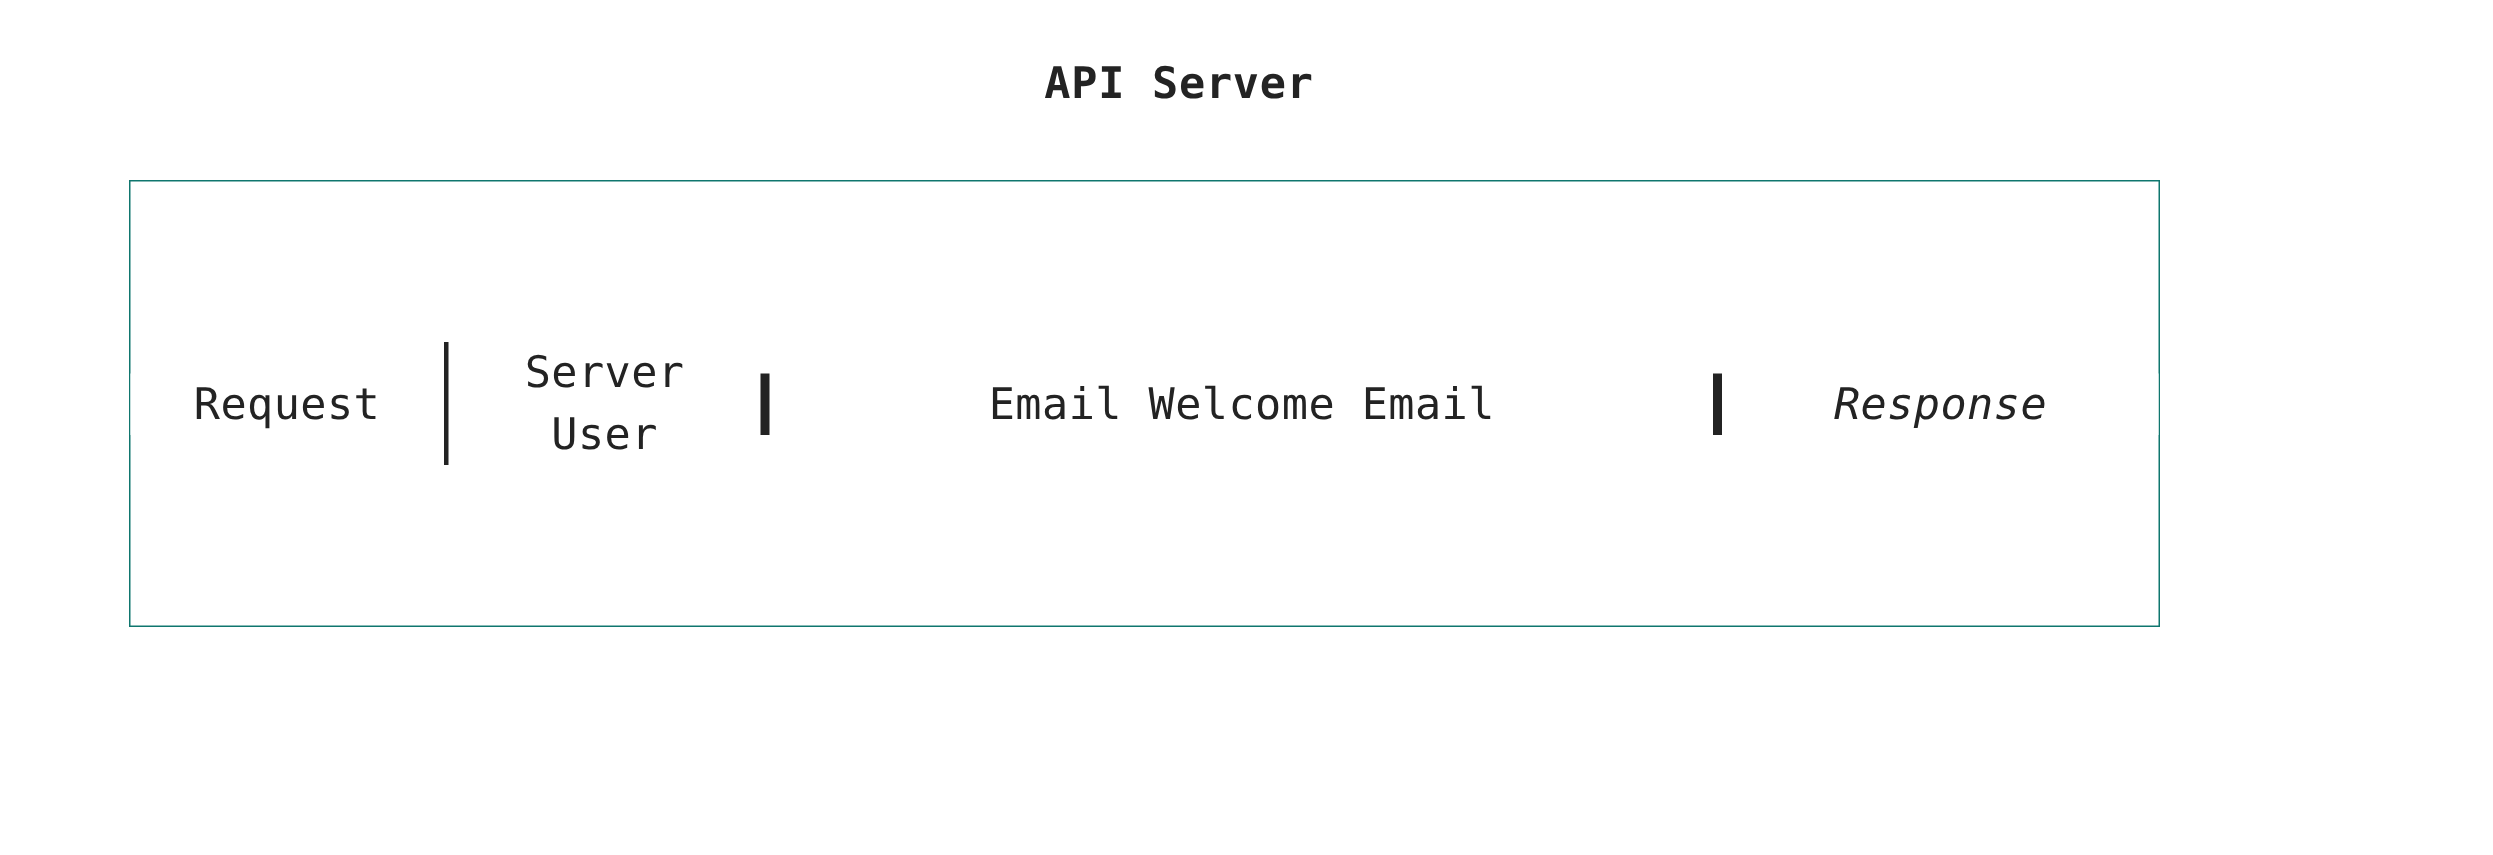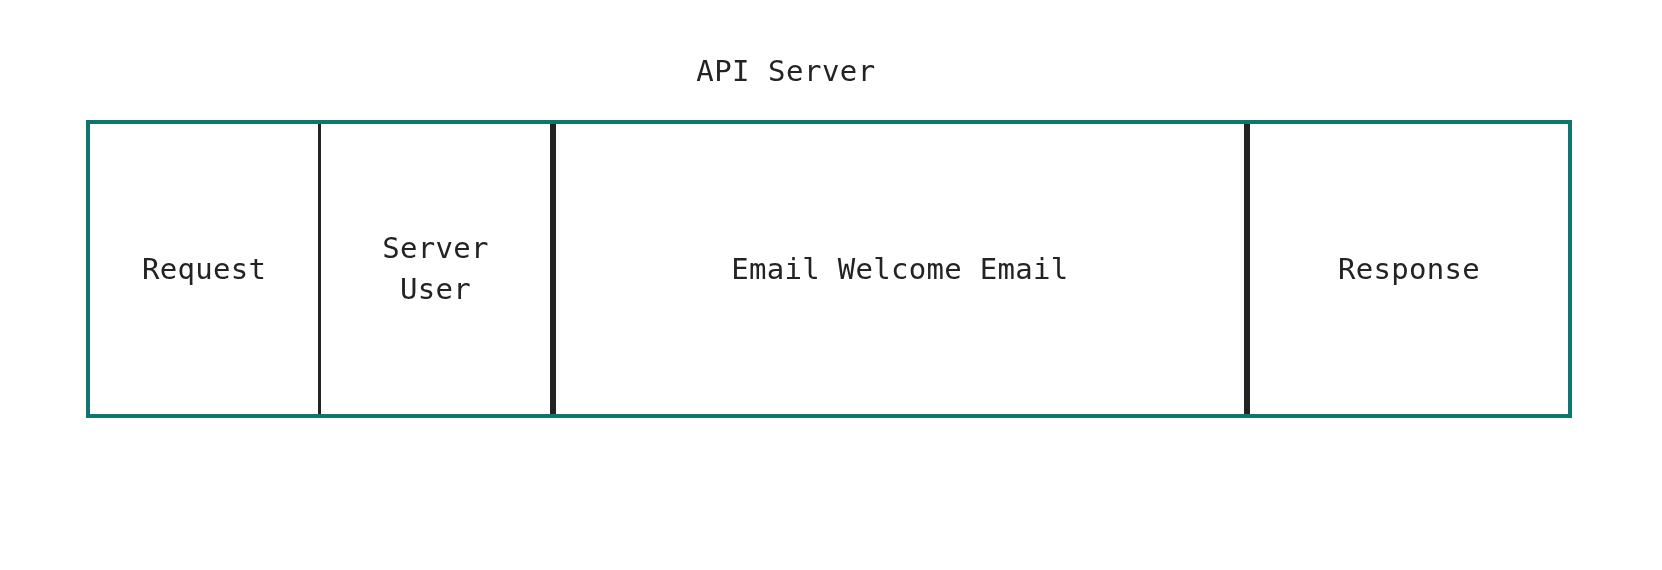--- a/index.html
+++ b/index.html
@@ -21,41 +21,43 @@
     left: 0;
     top: 0;
     width: 1662px;
     height: 570px;
   }
 
   
   .diagram-title {
     position: absolute;
     left: 0;
-    top: 52px;
+    top: 36px;
     width: 1572px;
     text-align: center;
     font-size: 29px;
     line-height: 38px;
     letter-spacing: 0.5px;
     color: #232323;
     white-space: pre;
+    font-weight: bold;
   }
 
   
   .span-bar {
     position: absolute;
     left: 86px;
     top: 120px;
-    width: 1486px;
+    width: 1354px;
     height: 298px;
     display: flex;
     box-sizing: border-box;
-    border: 4px solid #0f766e;
+    border: 1px solid #0f766e;
     background: #ffffff;
+    align-items: center;
   }
 
   .segment {
     position: relative;
     box-sizing: border-box;
     display: flex;
     align-items: center;
     justify-content: center;
     background: #ffffff;
     overflow: hidden;
@@ -90,18 +92,18 @@
       <div class="segment" style="flex: 0.1561 0 0px;">
         <div class="segment-label">Request</div>
       </div>
       <div class="segment" style="flex: 0.1561 0 0px;">
         <div class="segment-label">Server
 User</div>
       </div>
       <div class="segment thick-divider" style="flex: 0.4704 0 0px;">
         <div class="segment-label">Email Welcome Email</div>
       </div>
-      <div class="segment thick-divider" style="flex: 0.2174 0 0px;">
+      <div class="segment thick-divider" style="flex: 0.2174 0 0px; font-style: italic;">
         <div class="segment-label">Response</div>
       </div>
     </div>
 
 </div>
 
 </body></html>

